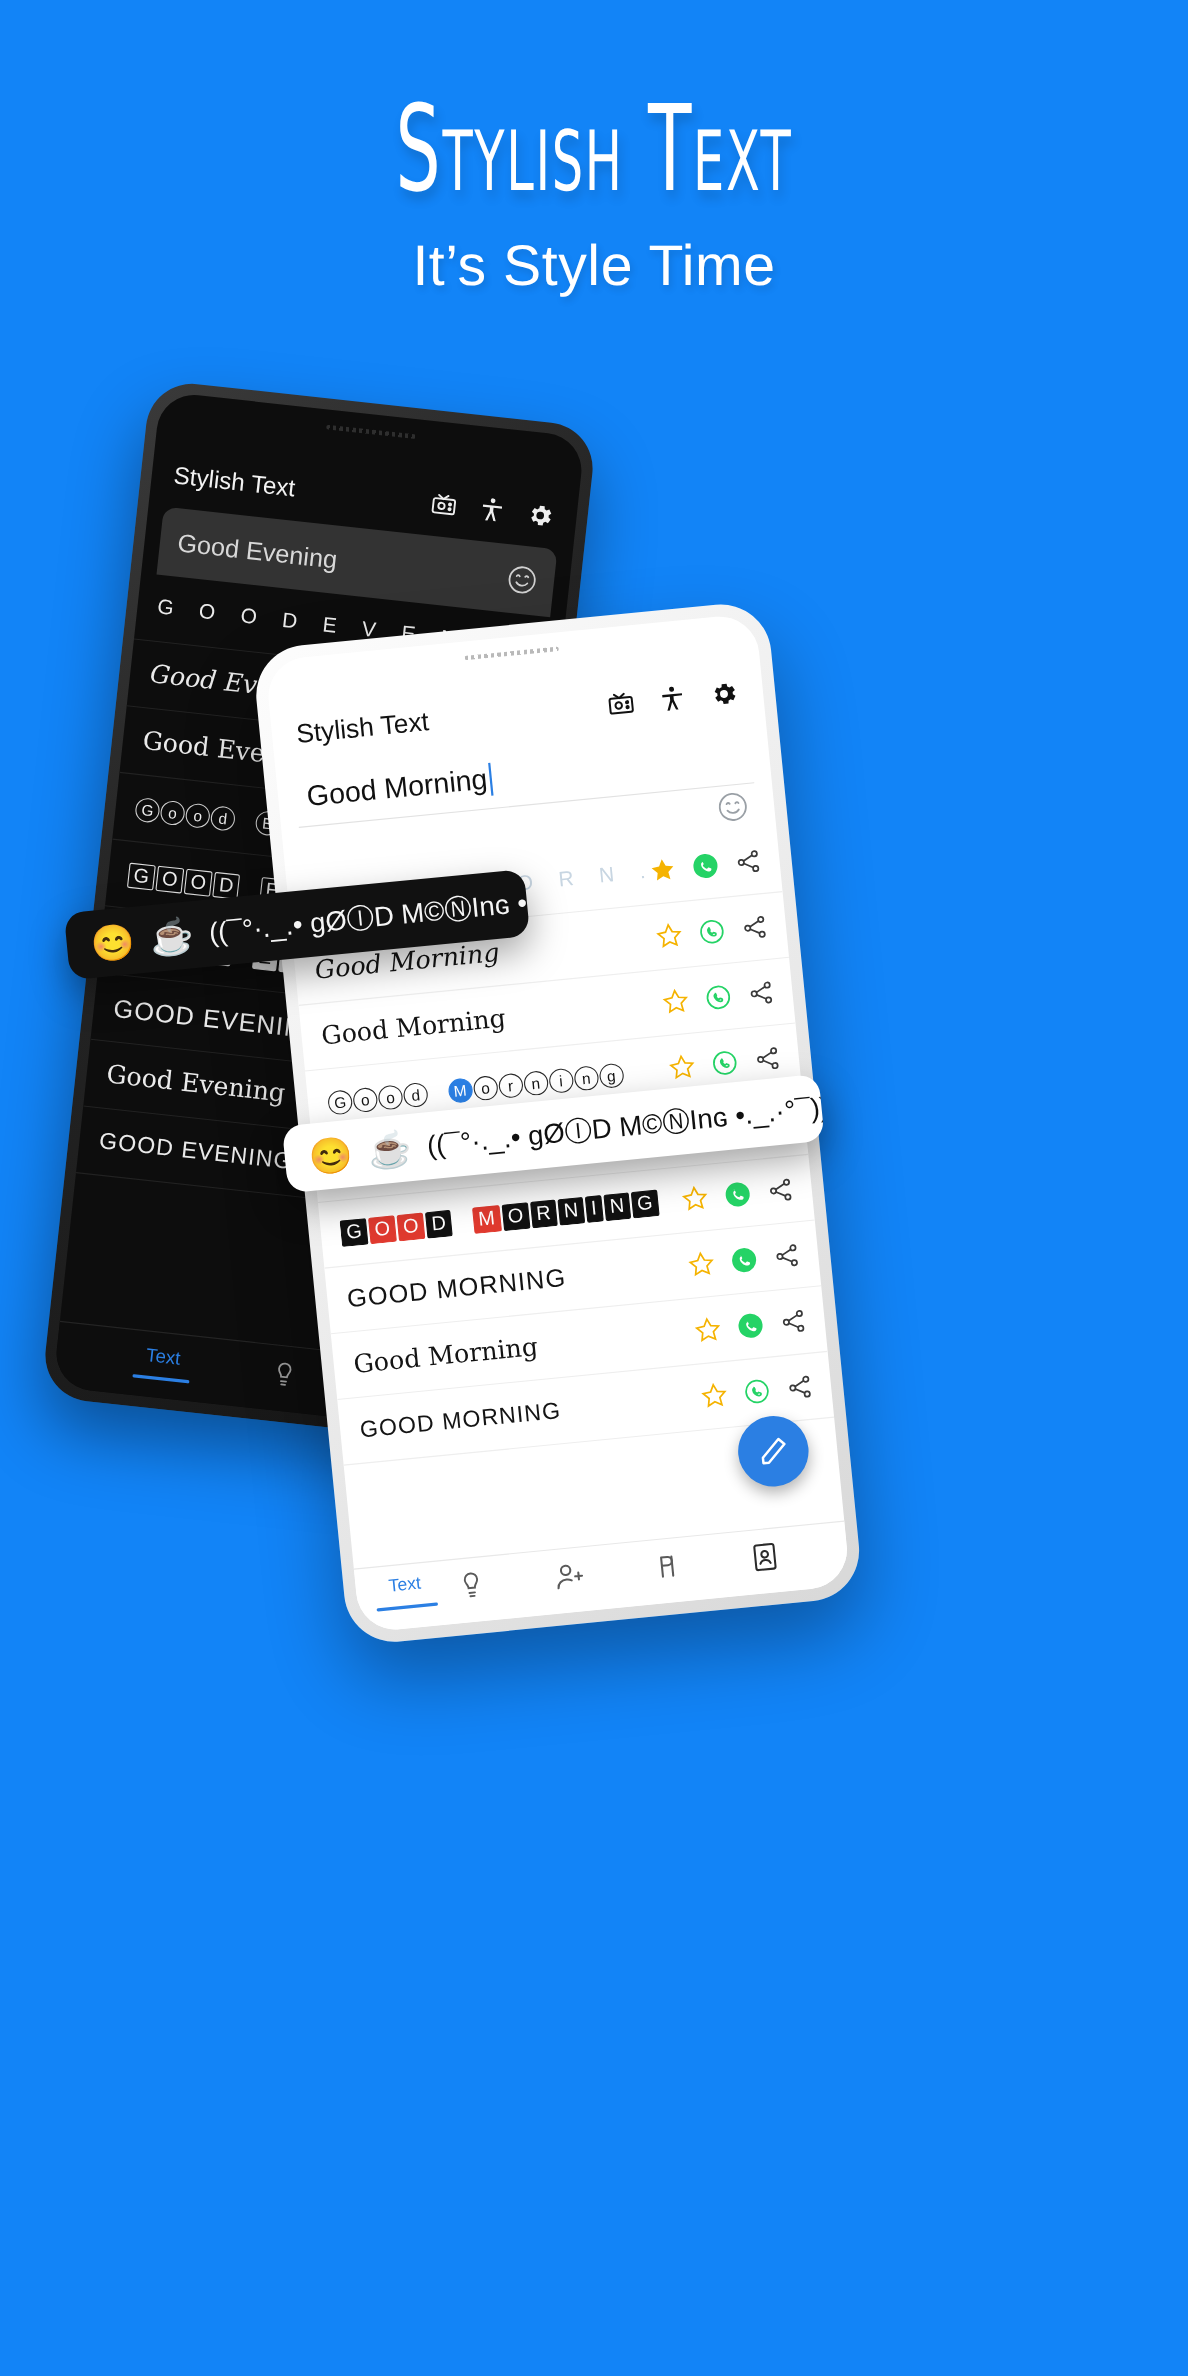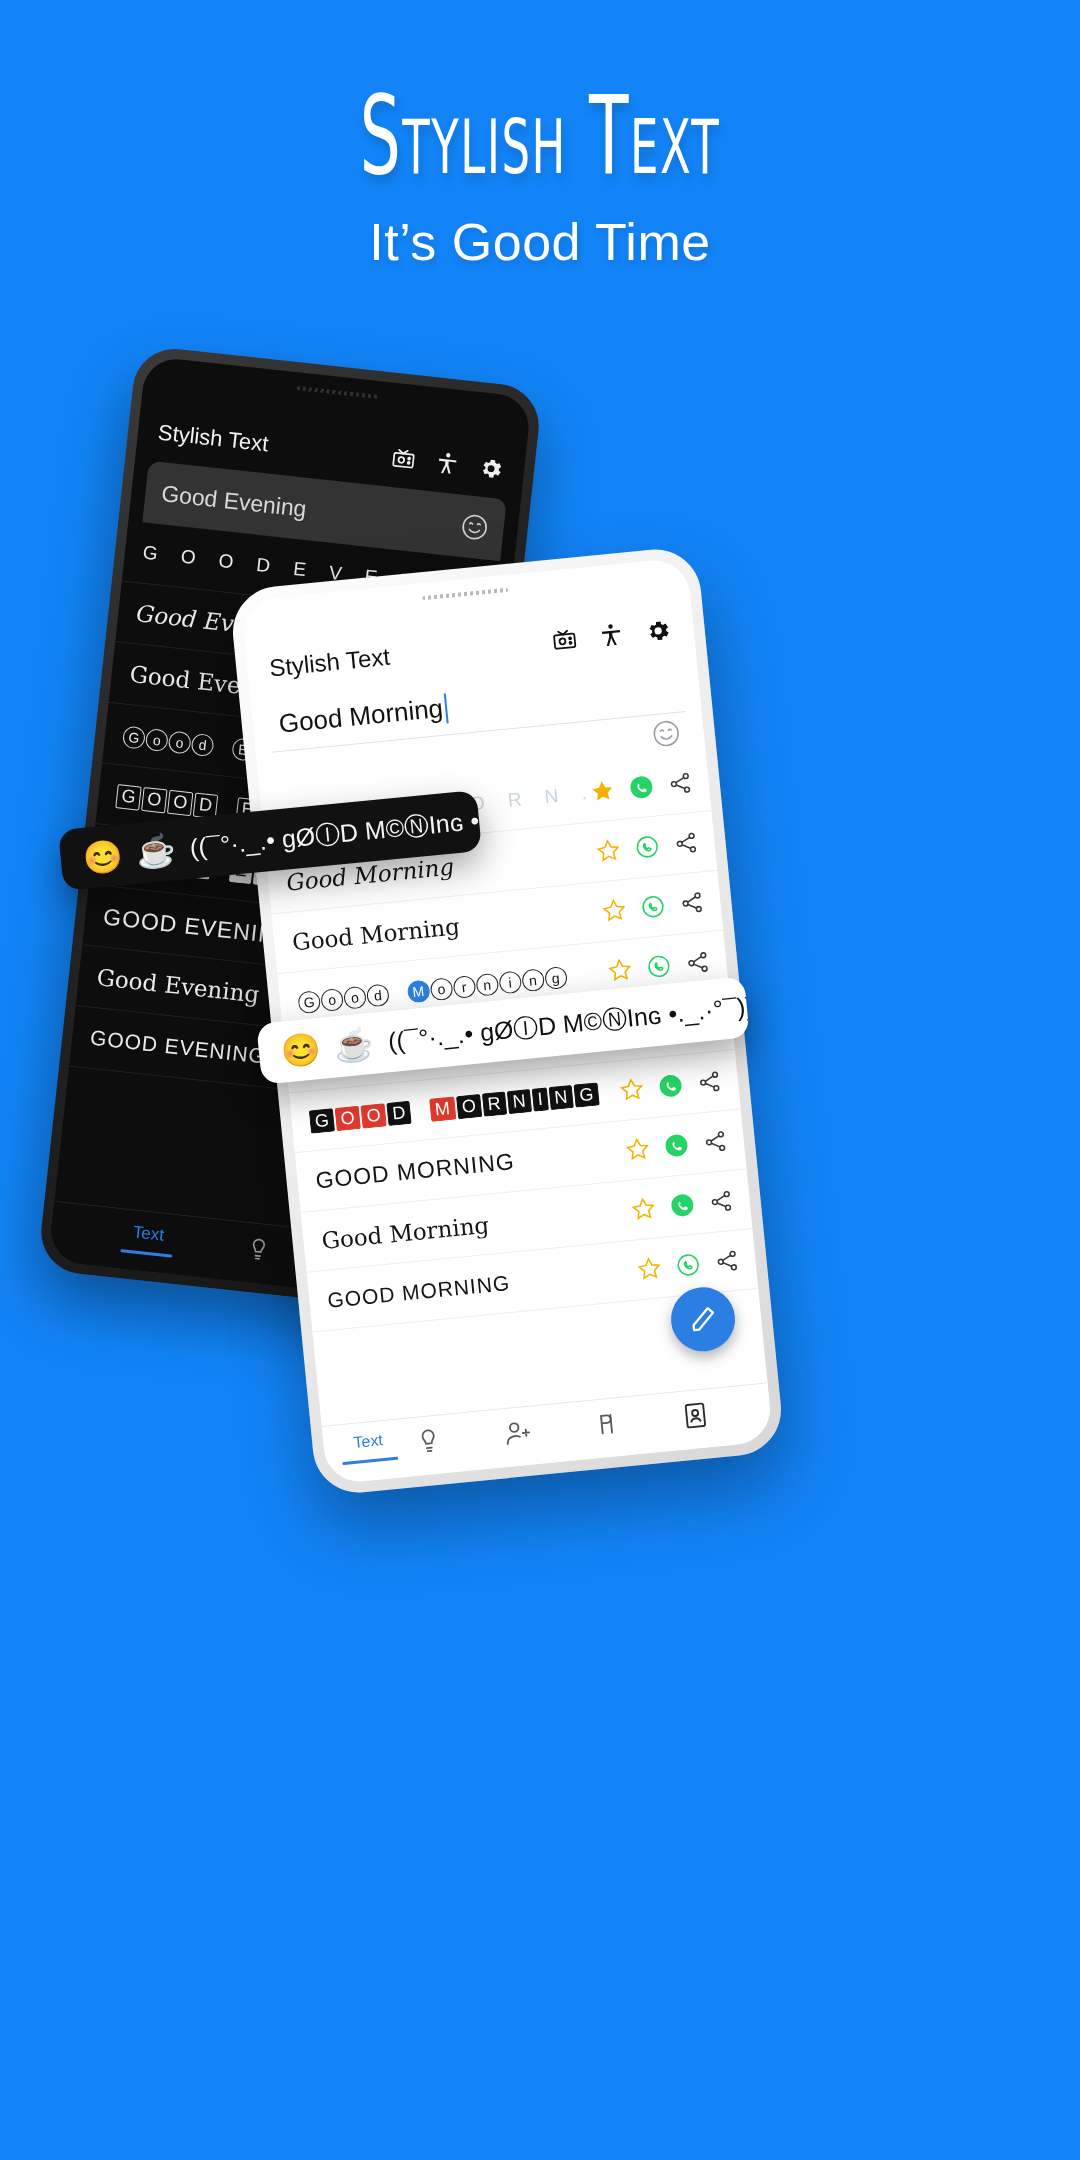--- a/index.html
+++ b/index.html
@@ -285,21 +285,21 @@
   .circ.blue { background: #2b7fe3; color: #fff; border-color: #2b7fe3; }
   .circ.dk { border-color: #cfcfcf; color: #eee; }
 
   svg { display: block; }
 </style>
 </head>
 <body>
 
 <div class="hero">
   <div class="hero-title">Stylish Text</div>
-  <div class="hero-sub">It’s Good Time</div>
+  <div class="hero-sub">It’s Style Time</div>
 </div>
 
 <div class="stage">
 
   <div class="phone-dark">
     <div class="bezel">
       <div class="dark-speaker"></div>
 
       <div class="dk-topbar">
         <div class="dk-title">Stylish Text</div>

